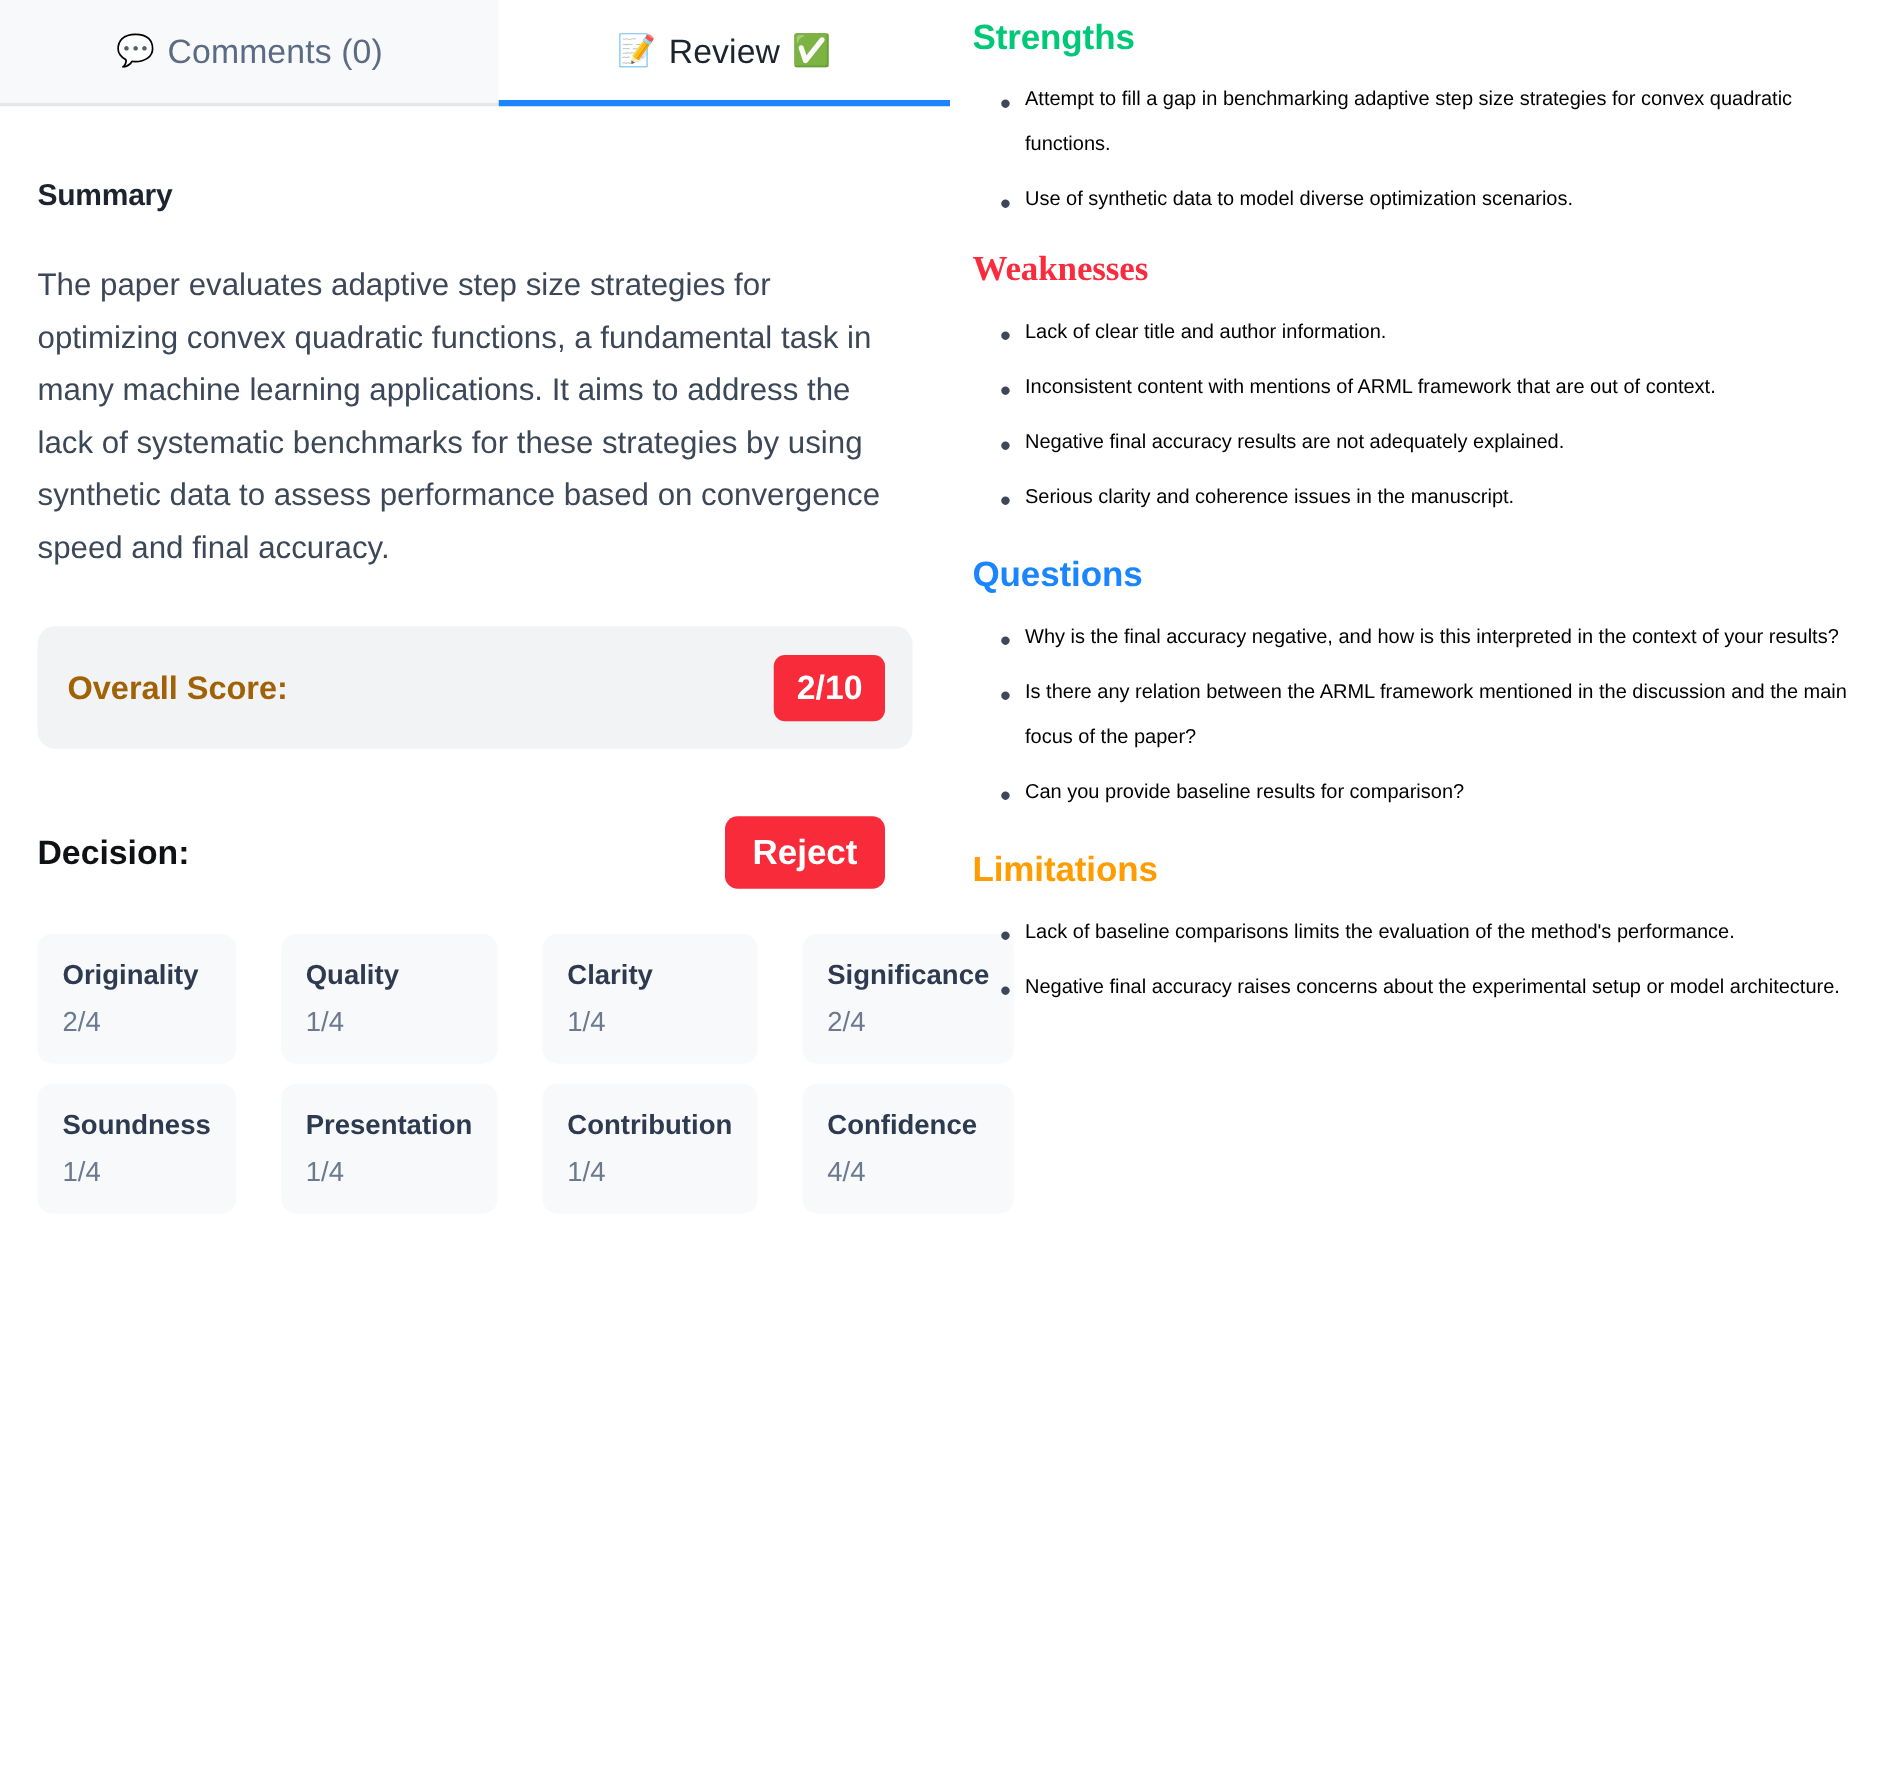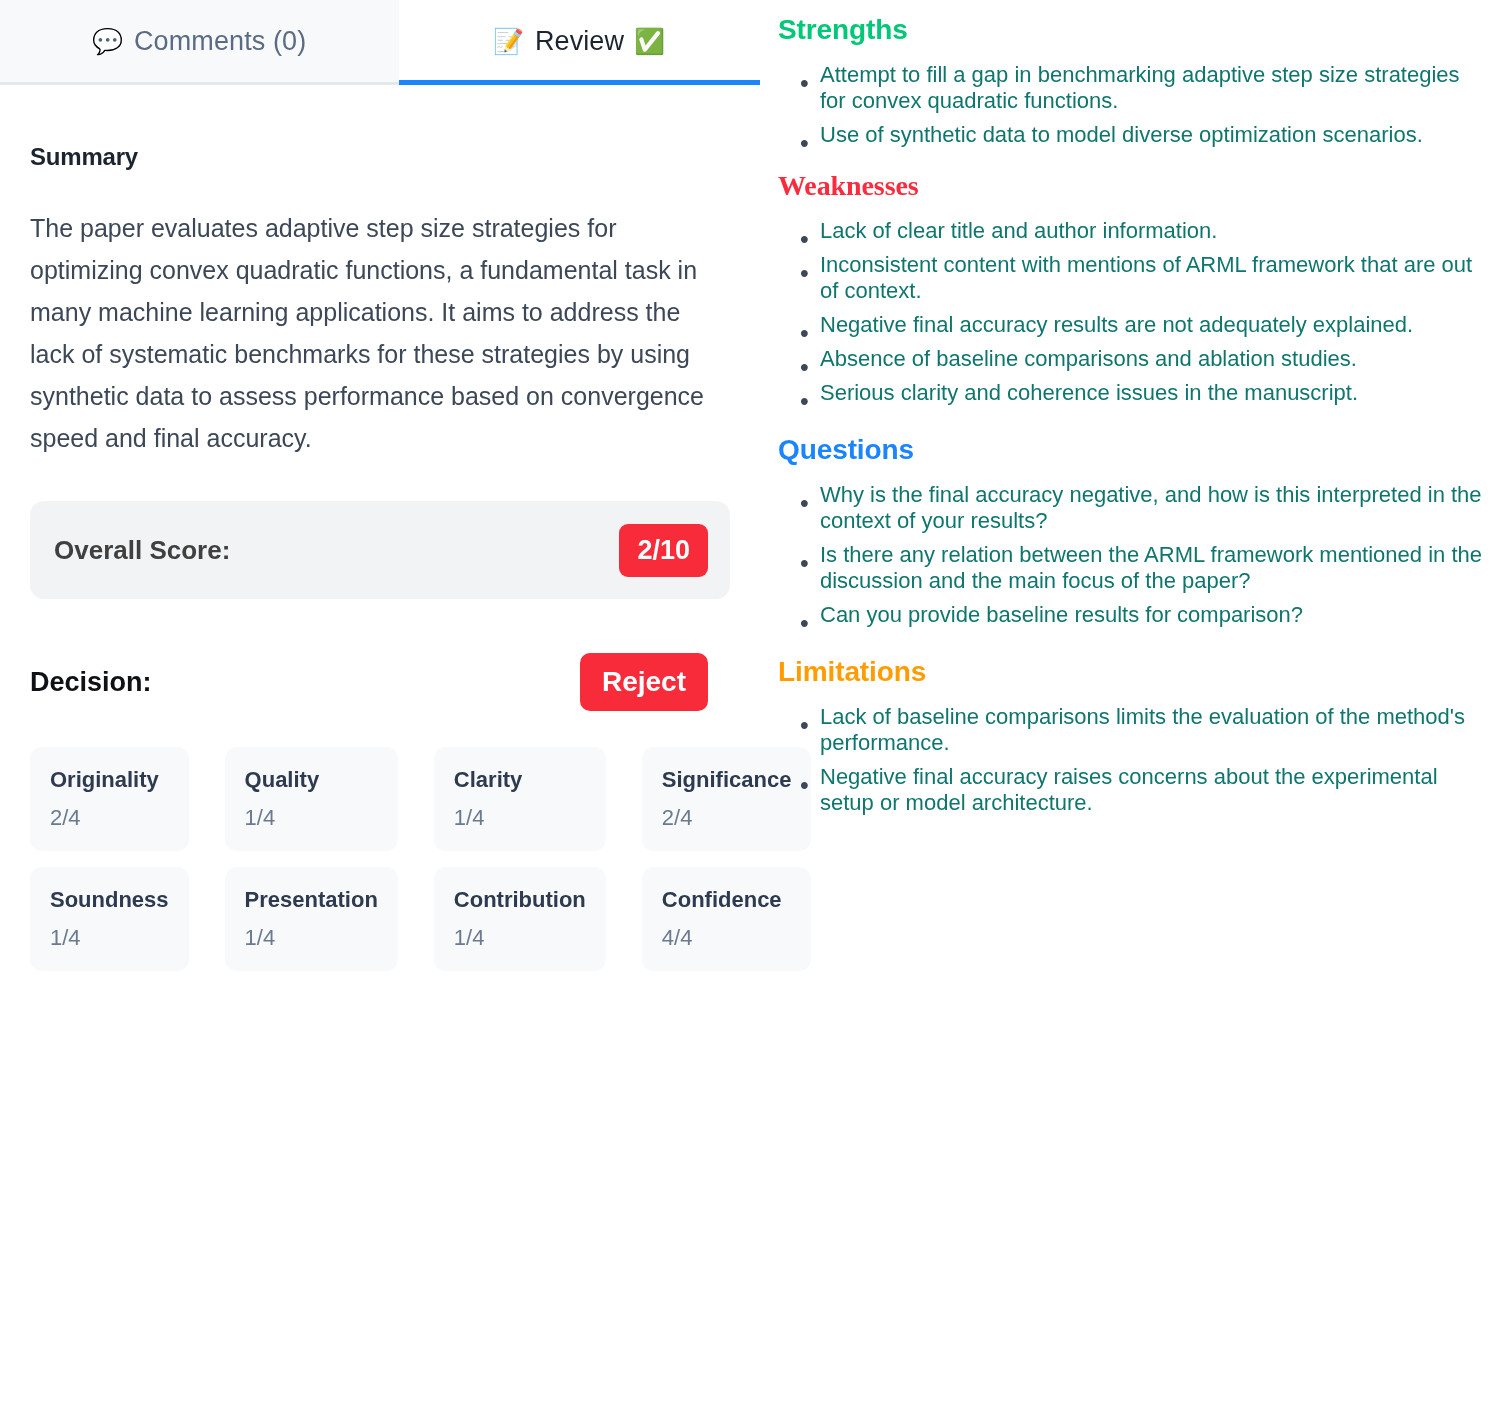--- a/index.html
+++ b/index.html
@@ -94,21 +94,21 @@
     height: 98px;
     display: flex;
     align-items: center;
     justify-content: space-between;
     padding: 0 22px 0 24px;
     margin-bottom: 54px;
   }
   .score-label {
     font-size: 26px;
     font-weight: bold;
-    color: #404040;
+    color: #a16207;
   }
 
   .badge {
     background: #f72b3a;
     color: #ffffff;
     font-weight: bold;
     border-radius: 9px;
     display: inline-flex;
     align-items: center;
     justify-content: center;
@@ -173,23 +173,23 @@
   .rev-block.tight { margin-bottom: 22px; }
 
   .rev-list {
     list-style: none;
     padding: 0;
     margin: 0;
   }
   .rev-list li {
     position: relative;
     padding-left: 42px;
-    font-size: 22px;
-    line-height: 26px;
-    color: #0f766e;
+    font-size: 16px;
+    line-height: 36px;
+    color: #000000;
     margin-bottom: 8px;
   }
   .rev-list li::before {
     content: "•";
     position: absolute;
     left: 22px;
     top: 0;
     font-size: 25px;
     line-height: 42px;
     color: #3c4757;
@@ -277,21 +277,20 @@
         <li>Use of synthetic data to model diverse optimization scenarios.</li>
       </ul>
     </div>
 
     <div class="rev-block">
       <div class="rev-heading weaknesses">Weaknesses</div>
       <ul class="rev-list">
         <li>Lack of clear title and author information.</li>
         <li>Inconsistent content with mentions of ARML framework that are out of context.</li>
         <li>Negative final accuracy results are not adequately explained.</li>
-        <li>Absence of baseline comparisons and ablation studies.</li>
         <li>Serious clarity and coherence issues in the manuscript.</li>
       </ul>
     </div>
 
     <div class="rev-block">
       <div class="rev-heading questions">Questions</div>
       <ul class="rev-list">
         <li>Why is the final accuracy negative, and how is this interpreted in the context of your results?</li>
         <li>Is there any relation between the ARML framework mentioned in the discussion and the main focus of the paper?</li>
         <li>Can you provide baseline results for comparison?</li>

